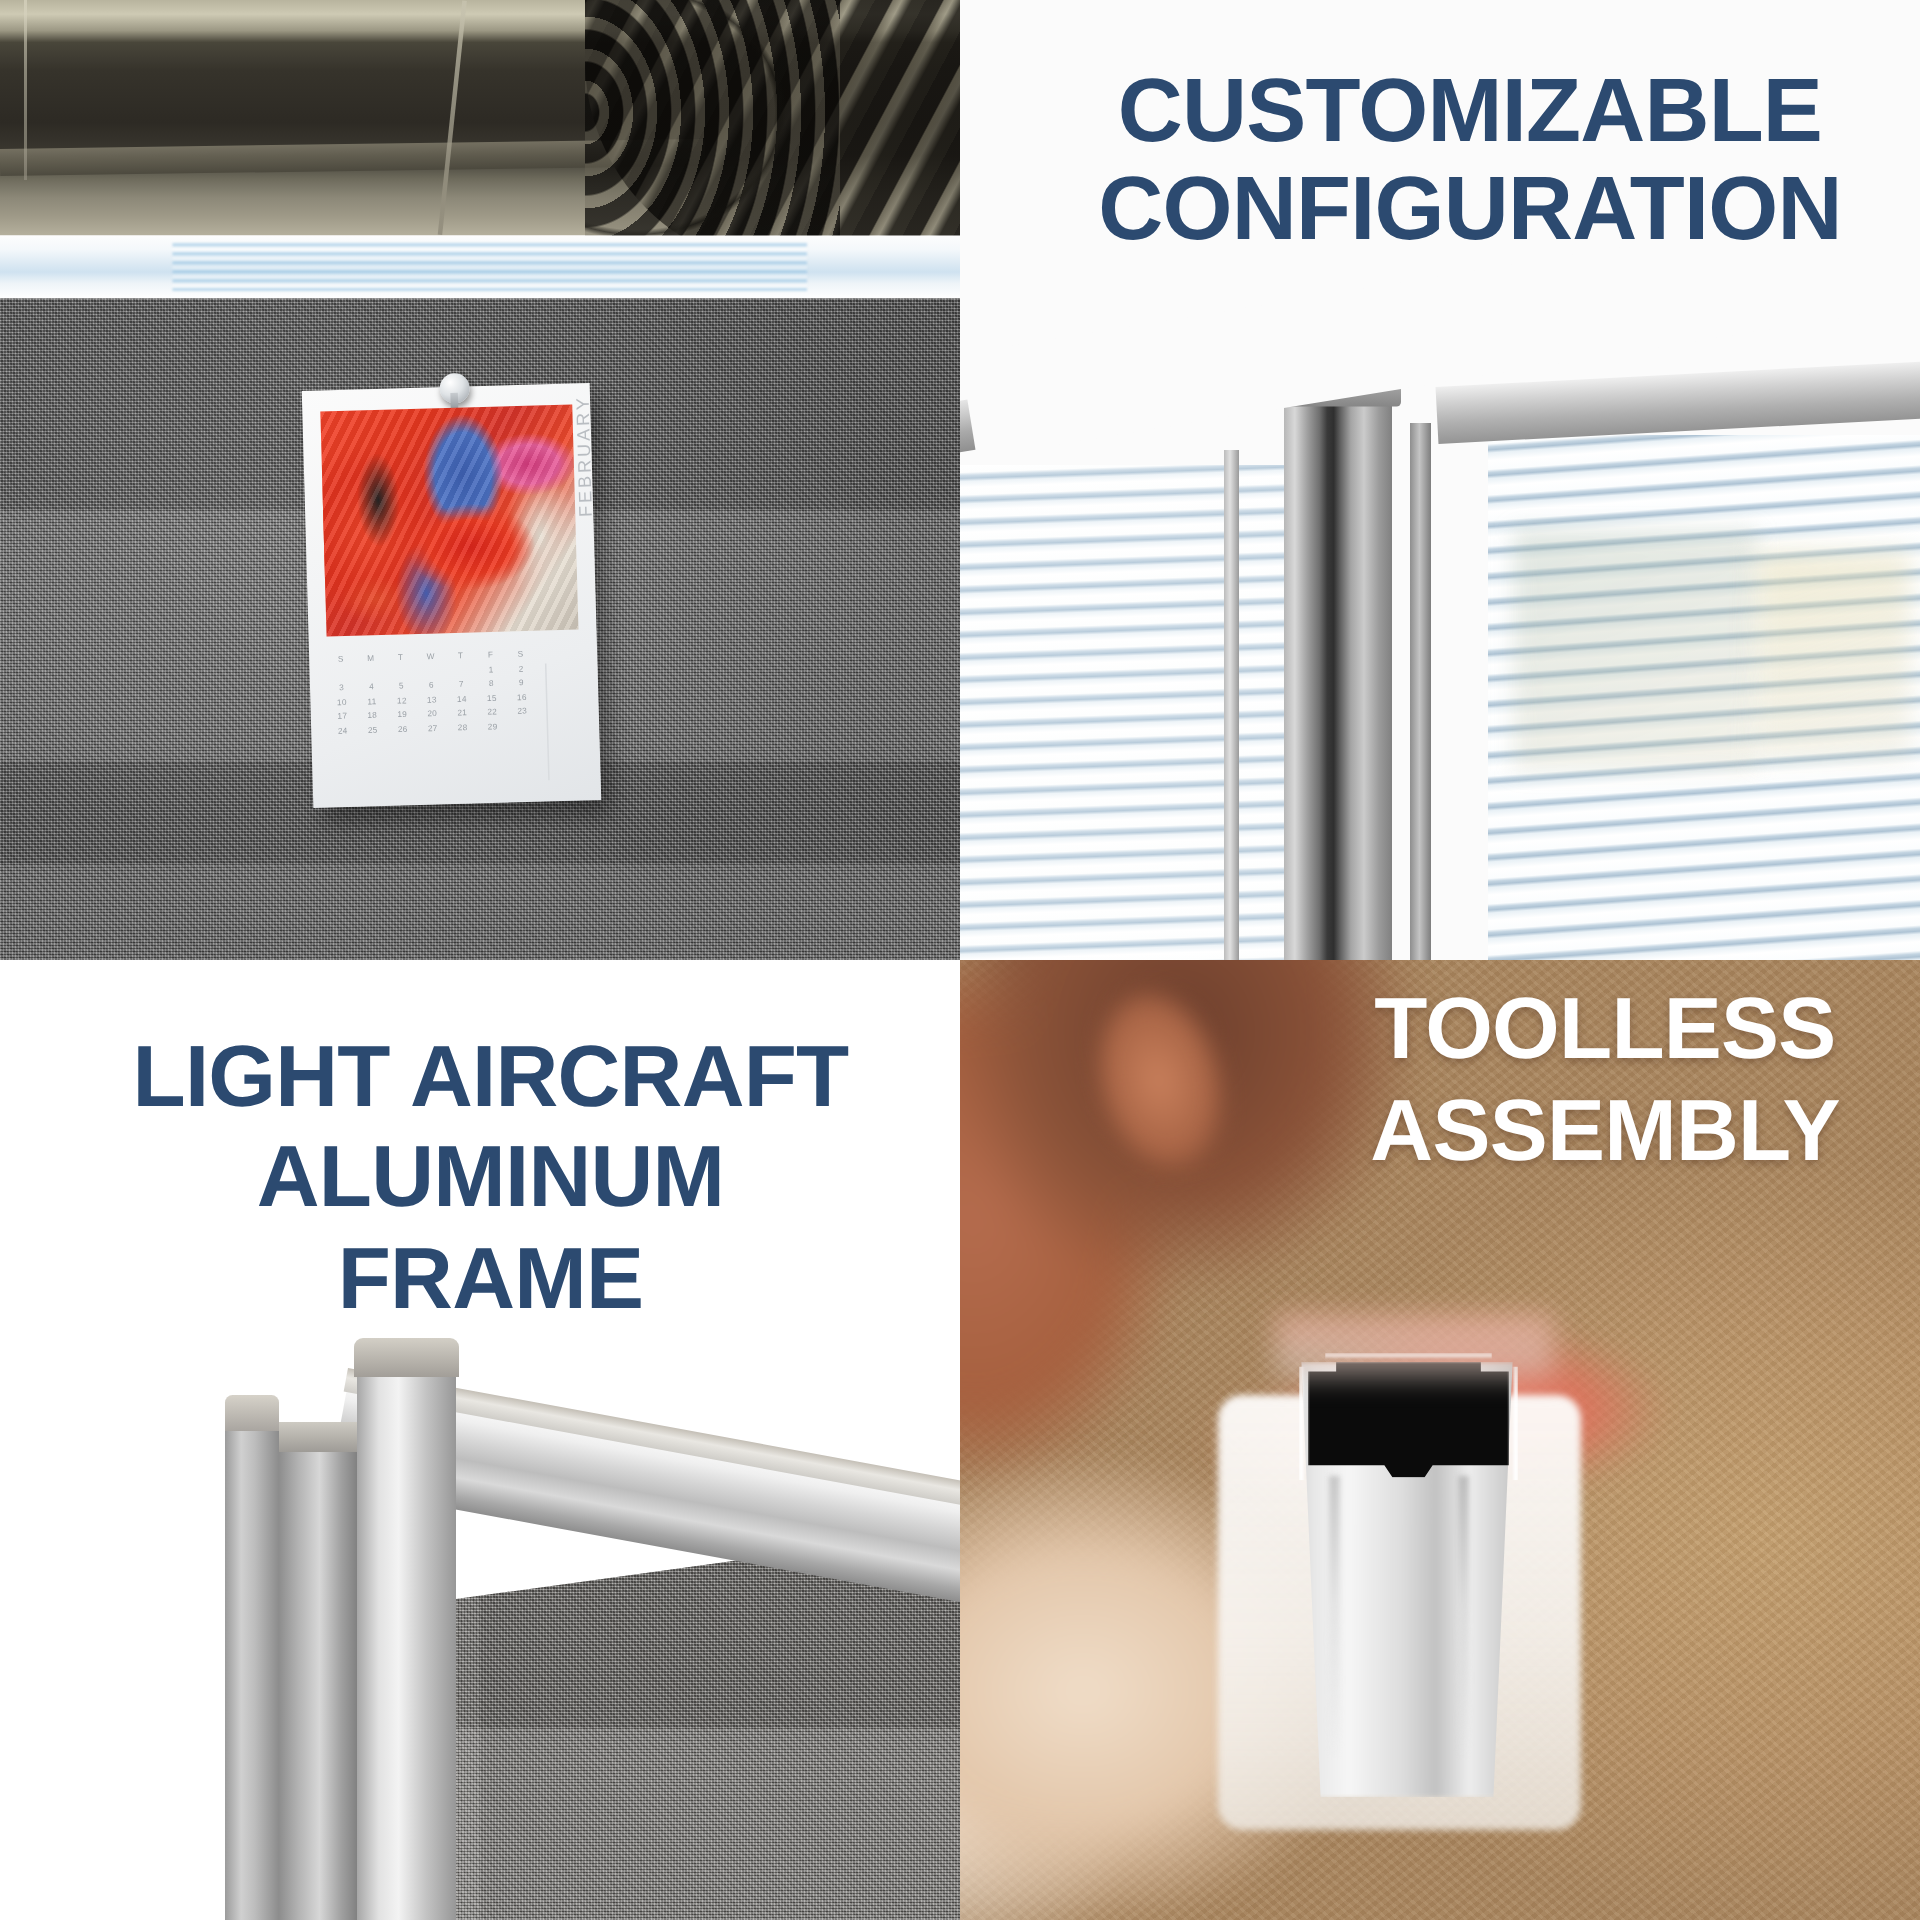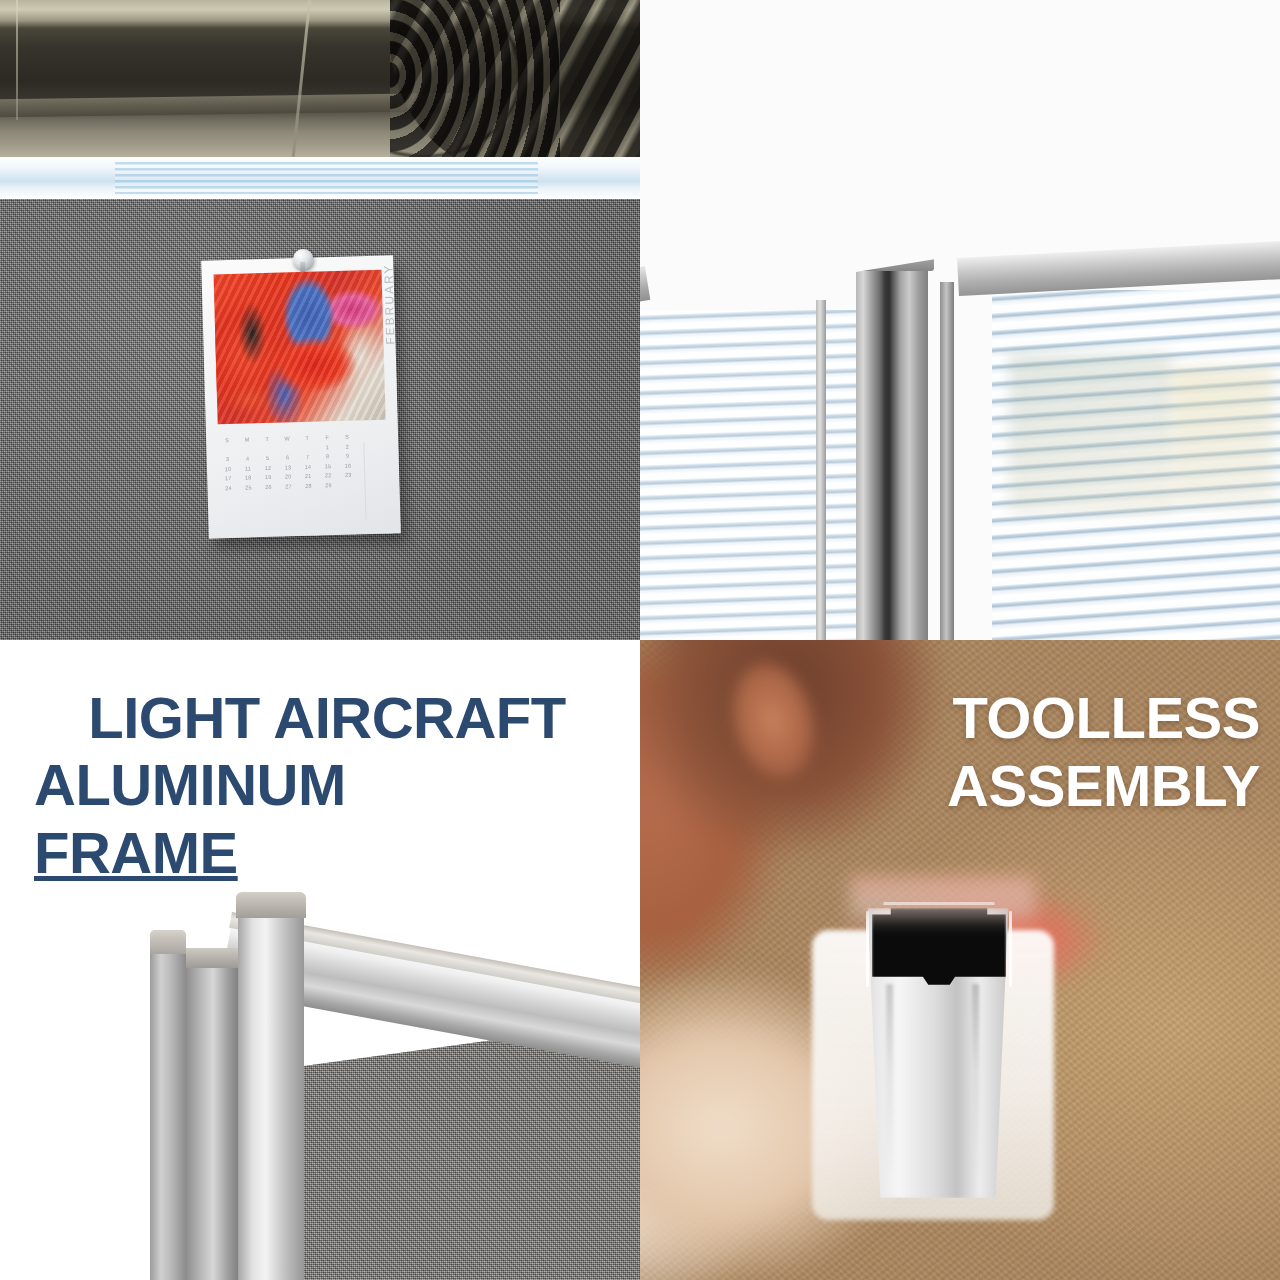--- a/index.html
+++ b/index.html
@@ -353,25 +353,25 @@
     left:700px; top:42px; width:560px;
     font-size:60px; color:#2c4a70; text-align:center;
     line-height:1.08;
   }
   .cap-light {
     left:34px; top:684px; width:586px;
     font-size:58px; color:#2c4a70; text-align:right;
     line-height:1.16;
   }
   .cap-light .l1 { display:block; text-align:center; }
-  .cap-light .l2 { display:block; text-align:left; }
-  .cap-light .l3 { display:block; text-align:left;text-decoration:underline; }
+  .cap-light .l2 { display:block; text-align:center; }
+  .cap-light .l3 { display:block; text-align:center; }
   .cap-tool {
-    left:880px; top:684px; width:380px;
-    font-size:58px; color:#ffffff; text-align:right;
+    left:880px; top:652px; width:380px;
+    font-size:58px; color:#ffffff; text-align:center;
     line-height:1.18;
     text-shadow:0 2px 6px rgba(60,30,15,.35);
   }
 </style>
 </head>
 <body>
 
 <div class="canvas">
 
   <div class="quad q-tl">
@@ -479,20 +479,24 @@
     <div class="br-clip"></div>
     <div class="br-profile"></div>
     <div class="br-fin-l"></div>
     <div class="br-fin-r"></div>
     <div class="br-slot"></div>
     <div class="br-slot-rim"></div>
     <div class="br-topblur"></div>
   </div>
 
 
+  <div class="cap cap-custom">
+    <span class="l1">CUSTOMIZABLE</span>
+    <span class="l2">CONFIGURATION</span>
+  </div>
 
   <div class="cap cap-light">
     <span class="l1">LIGHT AIRCRAFT</span>
     <span class="l2">ALUMINUM</span>
     <span class="l3">FRAME</span>
   </div>
 
   <div class="cap cap-tool">
     <span class="l1">TOOLLESS</span>
     <span class="l2">ASSEMBLY</span>

